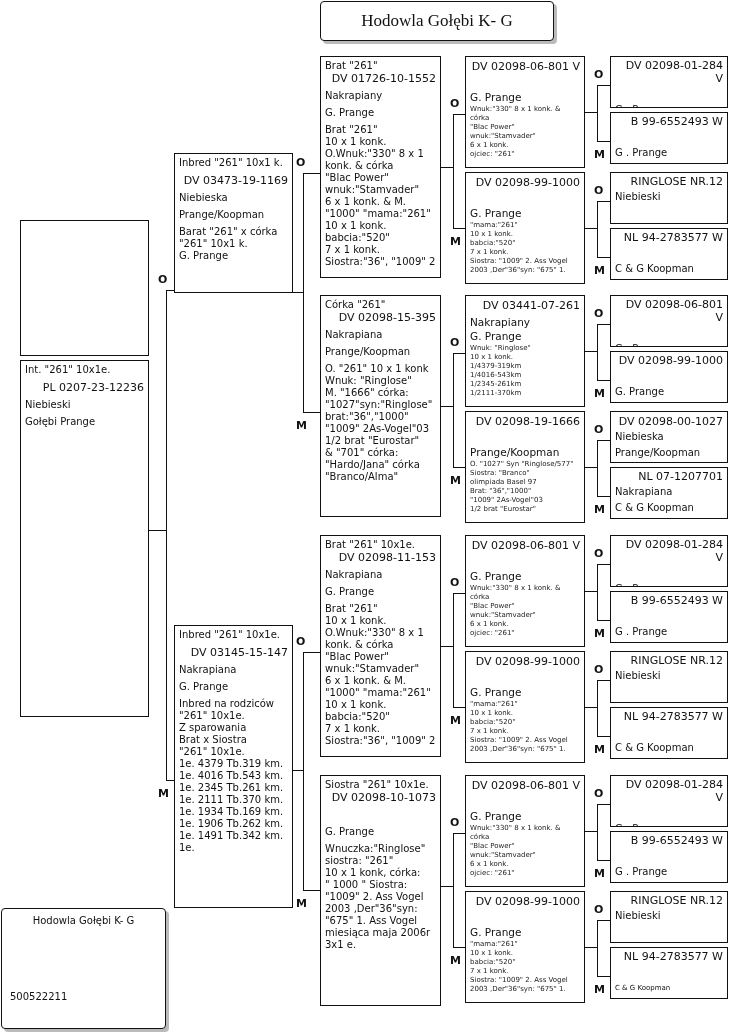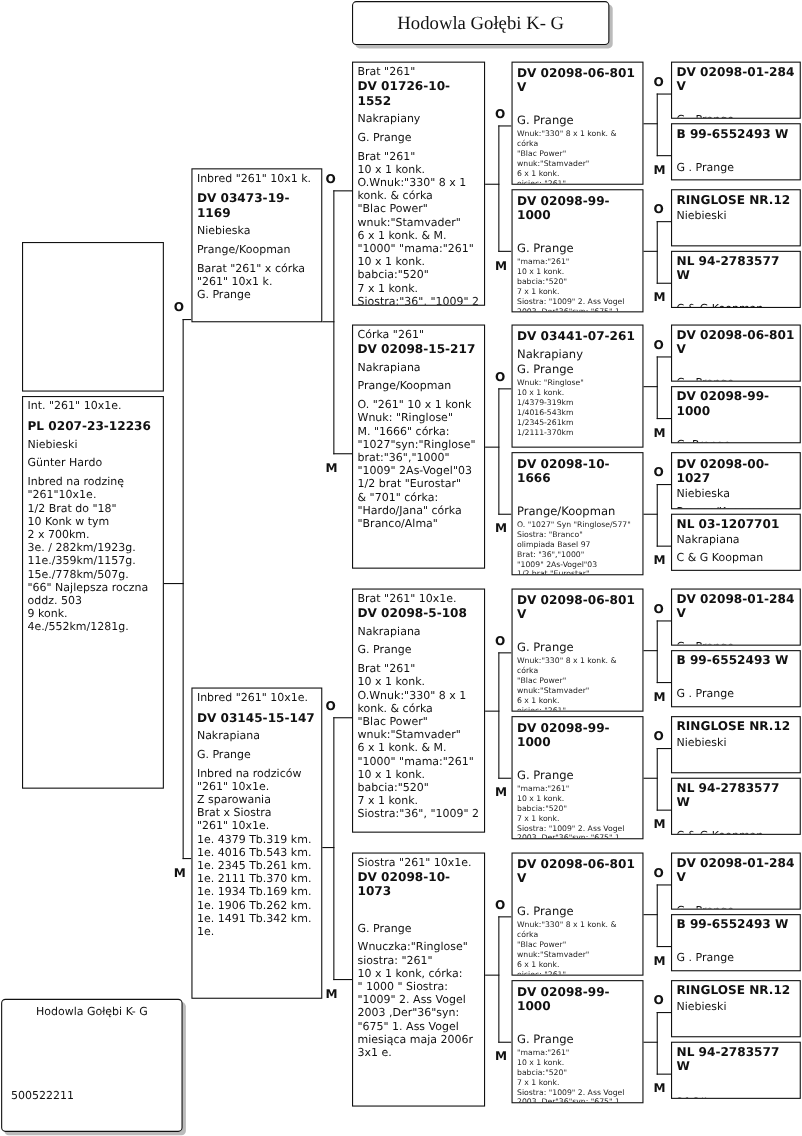--- a/index.html
+++ b/index.html
@@ -2,21 +2,21 @@
 <html><head>
 <meta charset="utf-8">
 <style>
   html, body { margin:0; padding:0; background:#fff; }
   body { width:729px; height:1033px; position:relative; overflow:hidden;
          font-family:"DejaVu Sans", sans-serif; color:#111; }
   .box { position:absolute; border:1px solid #111; background:#fff; box-sizing:border-box; overflow:hidden; }
   .ln { position:absolute; background:#111; }
   .lbl { position:absolute; font-weight:bold; font-size:11px; line-height:11px; }
   .t { font-size:10px; line-height:12px; white-space:pre-line; }
-  .b { font-weight:bold; font-size:11px; line-height:13px; }
+  .b { font-weight:normal; font-size:11px; line-height:13px;text-align:right; }
   .sm { font-size:7px; line-height:9px; white-space:pre-line; color:#222; }
   .pad { padding:3px 4px; }
   .mb { margin-bottom:5px; }
   .header { position:absolute; left:320px; top:1px; width:232px; height:38px; border:1px solid #111;
             border-radius:4px; box-shadow:3px 3px 0 #bbb; background:#fff; text-align:center;
             font-family:"Liberation Serif", serif; font-size:17px; line-height:38px; }
   .footer { position:absolute; left:1px; top:908px; width:163px; height:119px; border:1px solid #111;
             border-radius:4px; box-shadow:3px 3px 0 #bbb; background:#fff; font-size:10px; }
 </style>
 </head>
@@ -29,33 +29,21 @@
   <div style="text-align:center;margin-top:6px;">Hodowla Gołębi K- G</div>
   <div style="position:absolute;left:8px;top:82px;">500522211</div>
 </div>
 
 <div class="box" style="left:20px;top:220px;width:129px;height:136px;"></div>
 
 <div class="box pad" style="left:20px;top:360px;width:129px;height:357px;">
   <div class="t mb">Int. "261" 10x1e.</div>
   <div class="b mb">PL 0207-23-12236</div>
   <div class="t mb">Niebieski</div>
-  <div class="t mb">Günter Hardo</div>
-  <div class="t">Inbred na rodzinę
-"261"10x1e.
-1/2 Brat do "18"
-10 Konk w tym
-2 x 700km.
-3e. / 282km/1923g.
-11e./359km/1157g.
-15e./778km/507g.
-"66" Najlepsza roczna
-oddz. 503
-9 konk.
-4e./552km/1281g.</div>
+  <div class="t mb">Gołębi Prange</div>
 </div>
 
 <div id="tree">
     <div class="ln" style="left:149px;top:530px;width:18px;height:1px;"></div>
     <div class="ln" style="left:166px;top:290px;width:1px;height:491px;"></div>
     <div class="ln" style="left:166px;top:290px;width:8px;height:1px;"></div>
     <div class="ln" style="left:166px;top:780px;width:8px;height:1px;"></div>
     <div class="lbl" style="left:158px;top:274px;">O</div>
     <div class="lbl" style="left:158px;top:788px;">M</div>
     <div class="box pad" style="left:174px;top:153px;width:119px;height:140px;">
@@ -117,21 +105,21 @@
 Siostra:"36", "1009" 2</div>
     </div>
     <div class="ln" style="left:441px;top:167px;width:13px;height:1px;"></div>
     <div class="ln" style="left:453px;top:114px;width:1px;height:115px;"></div>
     <div class="ln" style="left:453px;top:114px;width:12px;height:1px;"></div>
     <div class="ln" style="left:453px;top:228px;width:12px;height:1px;"></div>
     <div class="lbl" style="left:450px;top:98px;">O</div>
     <div class="lbl" style="left:450px;top:236px;">M</div>
     <div class="box pad" style="left:320px;top:295px;width:121px;height:222px;">
       <div class="t">Córka "261"</div>
-      <div class="b mb">DV 02098-15-217</div>
+      <div class="b mb">DV 02098-15-395</div>
       <div class="t mb">Nakrapiana</div>
       <div class="t mb">Prange/Koopman</div>
       <div class="t">O. "261" 10 x 1 konk
 Wnuk: "Ringlose"
 M. "1666" córka:
 "1027"syn:"Ringlose"
 brat:"36","1000"
 "1009" 2As-Vogel"03
 1/2 brat "Eurostar"
 &amp; "701" córka:
@@ -139,21 +127,21 @@
 "Branco/Alma"</div>
     </div>
     <div class="ln" style="left:441px;top:406px;width:13px;height:1px;"></div>
     <div class="ln" style="left:453px;top:353px;width:1px;height:115px;"></div>
     <div class="ln" style="left:453px;top:353px;width:12px;height:1px;"></div>
     <div class="ln" style="left:453px;top:467px;width:12px;height:1px;"></div>
     <div class="lbl" style="left:450px;top:337px;">O</div>
     <div class="lbl" style="left:450px;top:475px;">M</div>
     <div class="box pad" style="left:320px;top:535px;width:121px;height:222px;">
       <div class="t">Brat "261" 10x1e.</div>
-      <div class="b mb">DV 02098-5-108</div>
+      <div class="b mb">DV 02098-11-153</div>
       <div class="t mb">Nakrapiana</div>
       <div class="t mb">G. Prange</div>
       <div class="t">Brat "261"
 10 x 1 konk.
 O.Wnuk:"330" 8 x 1
 konk. &amp; córka
 "Blac Power"
 wnuk:"Stamvader"
 6 x 1 konk. &amp; M.
 "1000" "mama:"261"
@@ -234,21 +222,21 @@
 1/2345-261km
 1/2111-370km</div>
     </div>
     <div class="ln" style="left:585px;top:351px;width:13px;height:1px;"></div>
     <div class="ln" style="left:597px;top:324px;width:1px;height:57px;"></div>
     <div class="ln" style="left:597px;top:324px;width:13px;height:1px;"></div>
     <div class="ln" style="left:597px;top:380px;width:13px;height:1px;"></div>
     <div class="lbl" style="left:594px;top:308px;">O</div>
     <div class="lbl" style="left:594px;top:388px;">M</div>
     <div class="box pad" style="left:465px;top:411px;width:120px;height:112px;">
-      <div class="b" style="margin-bottom:4px;">DV 02098-10-1666</div>
+      <div class="b" style="margin-bottom:4px;">DV 02098-19-1666</div>
       <div class="t" style="min-height:14px;font-size:10.5px;"></div>
       <div class="t" style="font-size:10.5px;margin-bottom:2px;">Prange/Koopman</div>
       <div class="sm">O. "1027" Syn "Ringlose/577"
 Siostra: "Branco"
 olimpiada Basel 97
 Brat: "36","1000"
 "1009" 2As-Vogel"03
 1/2 brat "Eurostar"</div>
     </div>
     <div class="ln" style="left:585px;top:467px;width:13px;height:1px;"></div>
@@ -354,21 +342,21 @@
       <div class="b" style="margin-bottom:3px;">DV 02098-99-1000</div>
       <div class="t" style="min-height:14px;margin-bottom:2px;"></div>
       <div class="t">G. Prange</div>
     </div>
     <div class="box" style="left:610px;top:411px;width:118px;height:52px;padding:3px 4px;">
       <div class="b" style="margin-bottom:3px;">DV 02098-00-1027</div>
       <div class="t" style="min-height:14px;margin-bottom:2px;">Niebieska</div>
       <div class="t">Prange/Koopman</div>
     </div>
     <div class="box" style="left:610px;top:467px;width:118px;height:52px;padding:2px 4px;">
-      <div class="b" style="margin-bottom:3px;">NL 03-1207701</div>
+      <div class="b" style="margin-bottom:3px;">NL 07-1207701</div>
       <div class="t" style="min-height:14px;margin-bottom:2px;">Nakrapiana</div>
       <div class="t">C &amp; G Koopman</div>
     </div>
     <div class="box" style="left:610px;top:535px;width:118px;height:52px;padding:2px 4px;">
       <div class="b" style="margin-bottom:3px;">DV 02098-01-284 V</div>
       <div class="t" style="min-height:14px;margin-bottom:2px;"></div>
       <div class="t">G . Prange</div>
     </div>
     <div class="box" style="left:610px;top:591px;width:118px;height:52px;padding:2px 4px;">
       <div class="b" style="margin-bottom:3px;">B  99-6552493 W</div>

